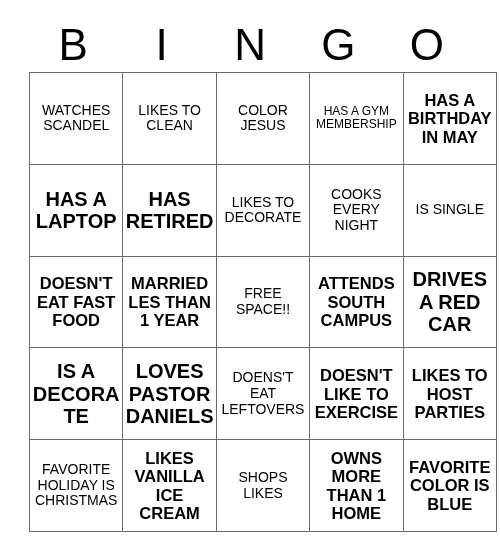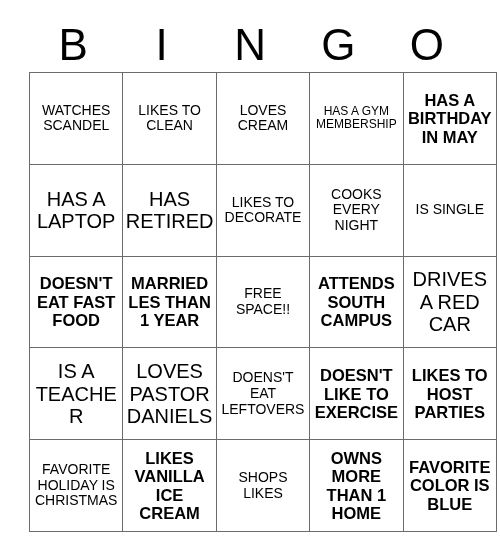--- a/index.html
+++ b/index.html
@@ -63,21 +63,21 @@
     vertical-align: middle;
     overflow: hidden;
   }
   .cell-text {
     display: block;
     line-height: 1.12;
     word-wrap: break-word;
   }
   
   .fs-xl  { font-size: 14px; }
-  .fs-lg  { font-size: 20px; }
+  .fs-lg  { font-size: 20px; font-weight: bold; }
   .fs-md  { font-size: 16.5px; font-weight: bold; }
   .fs-sm  { font-size: 14px; }
   .fs-xs  { font-size: 12px; }
 </style>
 </head>
 <body>
 
 <div id="card">
 
   <div id="header-row">
@@ -91,21 +91,21 @@
   <table id="grid">
     <tbody>
       <tr>
         <td>
             <span class="cell-text fs-sm">WATCHES SCANDEL</span>
           </td>
         <td>
             <span class="cell-text fs-xl">LIKES TO CLEAN</span>
           </td>
         <td>
-            <span class="cell-text fs-xl">LOVES CREAM</span>
+            <span class="cell-text fs-xl">COLOR JESUS</span>
           </td>
         <td>
             <span class="cell-text fs-xs">HAS A GYM MEMBERSHIP</span>
           </td>
         <td>
             <span class="cell-text fs-md">HAS A BIRTHDAY IN MAY</span>
           </td>
       </tr>
       <tr>
         <td>
@@ -136,21 +136,21 @@
           </td>
         <td>
             <span class="cell-text fs-md">ATTENDS SOUTH CAMPUS</span>
           </td>
         <td>
             <span class="cell-text fs-lg">DRIVES A RED CAR</span>
           </td>
       </tr>
       <tr>
         <td>
-            <span class="cell-text fs-lg">IS A TEACHER</span>
+            <span class="cell-text fs-lg">IS A DECORATE</span>
           </td>
         <td>
             <span class="cell-text fs-lg">LOVES PASTOR DANIELS</span>
           </td>
         <td>
             <span class="cell-text fs-sm">DOENS'T EAT LEFTOVERS</span>
           </td>
         <td>
             <span class="cell-text fs-md">DOESN'T LIKE TO EXERCISE</span>
           </td>

